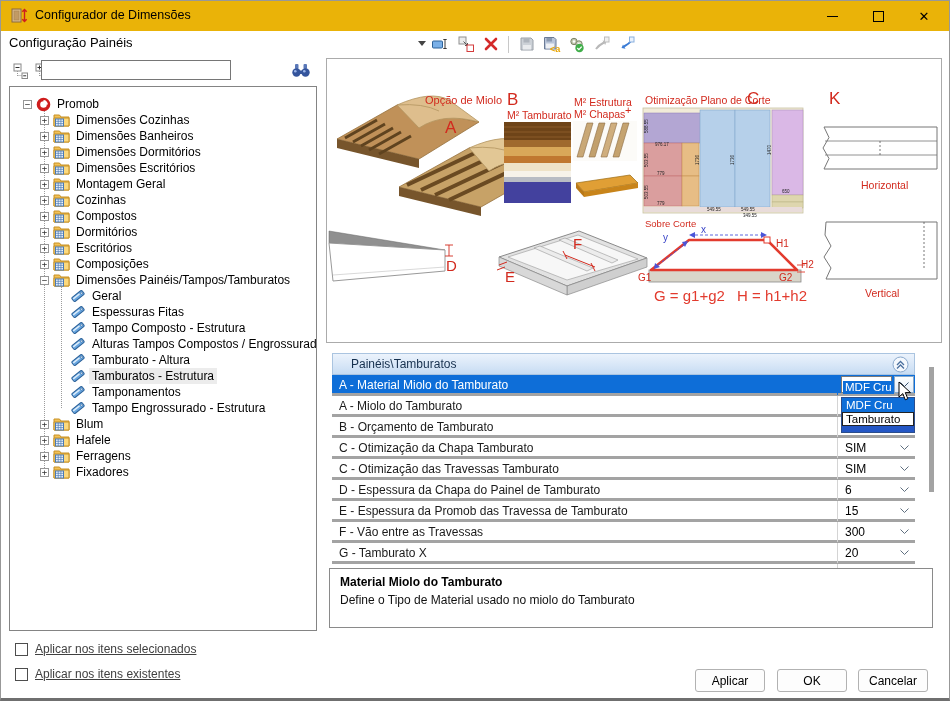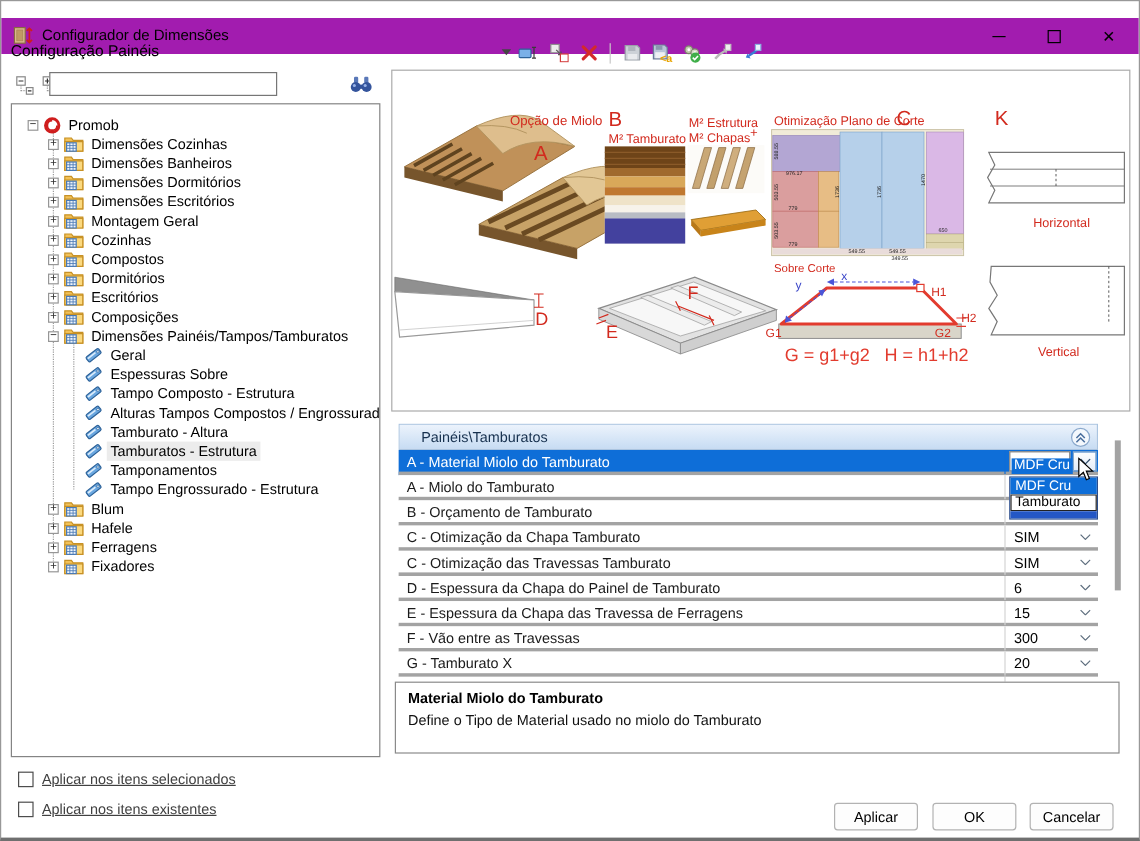--- a/index.html
+++ b/index.html
@@ -1,19 +1,19 @@
 <!DOCTYPE html>
 <html><head>
 <meta charset="utf-8">
 <style>
   html,body{margin:0;padding:0;background:#d8d8d8;font-family:"Liberation Sans","DejaVu Sans",sans-serif;}
   .dialog{position:relative;width:950px;height:701px;box-sizing:border-box;background:#fff;
     border:1px solid #989898;border-bottom:3px solid #6f6f6f;overflow:hidden;}
   
-  .titlebar{position:absolute;left:0;top:0;right:0;height:30px;background:#a21caf;margin-top:14px;}
+  .titlebar{position:absolute;left:0;top:0;right:0;height:30px;background:#eab308;}
   .title-icon{position:absolute;left:10px;top:6px;width:17px;height:17px;}
   .title-text{position:absolute;left:34px;top:7px;font-size:12.5px;color:#000;}
   .win-btn{position:absolute;top:0;width:46px;height:30px;display:flex;align-items:center;justify-content:center;}
   .wb-min{right:94px}.wb-max{right:48px}.wb-close{right:2px}
   .glyph-min{width:11px;height:0;border-top:1px solid #000;}
   .glyph-max{width:9px;height:9px;border:1px solid #000;}
   .glyph-close{font-size:13px;color:#000;line-height:13px;}
   
   .toolbar{position:absolute;left:0;top:30px;right:0;height:26px;}
   .combo-label{position:absolute;left:8px;top:4px;font-size:13px;color:#000;}
@@ -352,21 +352,21 @@
           <span class="exp-sp" style="margin-left:47px"></span>
           <span class="tree-icon">
             <svg width="16" height="16" viewBox="0 0 16 16">
               <g transform="rotate(-38 8 8)">
                 <rect x="1.5" y="5.5" width="13" height="5" rx="1.2" fill="#6aa7e0" stroke="#2d6299"></rect>
                 <rect x="2.5" y="6.6" width="8" height="1.4" fill="#dcecfa"></rect>
                 <circle cx="12.6" cy="8" r="1" fill="#fff" stroke="#2d6299" stroke-width="0.6"></circle>
               </g>
             </svg>
           </span>
-          <span class="tree-label">Espessuras Sobre</span>
+          <span class="tree-label">Espessuras Fitas</span>
         </div>
         <div class="tree-row">
           <span class="exp-sp" style="margin-left:47px"></span>
           <span class="tree-icon">
             <svg width="16" height="16" viewBox="0 0 16 16">
               <g transform="rotate(-38 8 8)">
                 <rect x="1.5" y="5.5" width="13" height="5" rx="1.2" fill="#6aa7e0" stroke="#2d6299"></rect>
                 <rect x="2.5" y="6.6" width="8" height="1.4" fill="#dcecfa"></rect>
                 <circle cx="12.6" cy="8" r="1" fill="#fff" stroke="#2d6299" stroke-width="0.6"></circle>
               </g>
@@ -673,21 +673,21 @@
         </div>
         <div class="grid-row">
           <div class="g-label">D - Espessura da Chapa do Painel de Tamburato</div>
           <div class="g-value"><span class="val-text">6</span><span class="g-chev">
               <svg width="9" height="5" viewBox="0 0 9 5">
                 <polyline points="0.5,0.5 4.5,4.5 8.5,0.5" fill="none" stroke="#5f6f7f"></polyline>
               </svg>
             </span></div>
         </div>
         <div class="grid-row">
-          <div class="g-label">E - Espessura da Chapa das Travessa de Ferragens</div>
+          <div class="g-label">E - Espessura da Promob das Travessa de Tamburato</div>
           <div class="g-value"><span class="val-text">15</span><span class="g-chev">
               <svg width="9" height="5" viewBox="0 0 9 5">
                 <polyline points="0.5,0.5 4.5,4.5 8.5,0.5" fill="none" stroke="#5f6f7f"></polyline>
               </svg>
             </span></div>
         </div>
         <div class="grid-row">
           <div class="g-label">F - Vão entre as Travessas</div>
           <div class="g-value"><span class="val-text">300</span><span class="g-chev">
               <svg width="9" height="5" viewBox="0 0 9 5">

